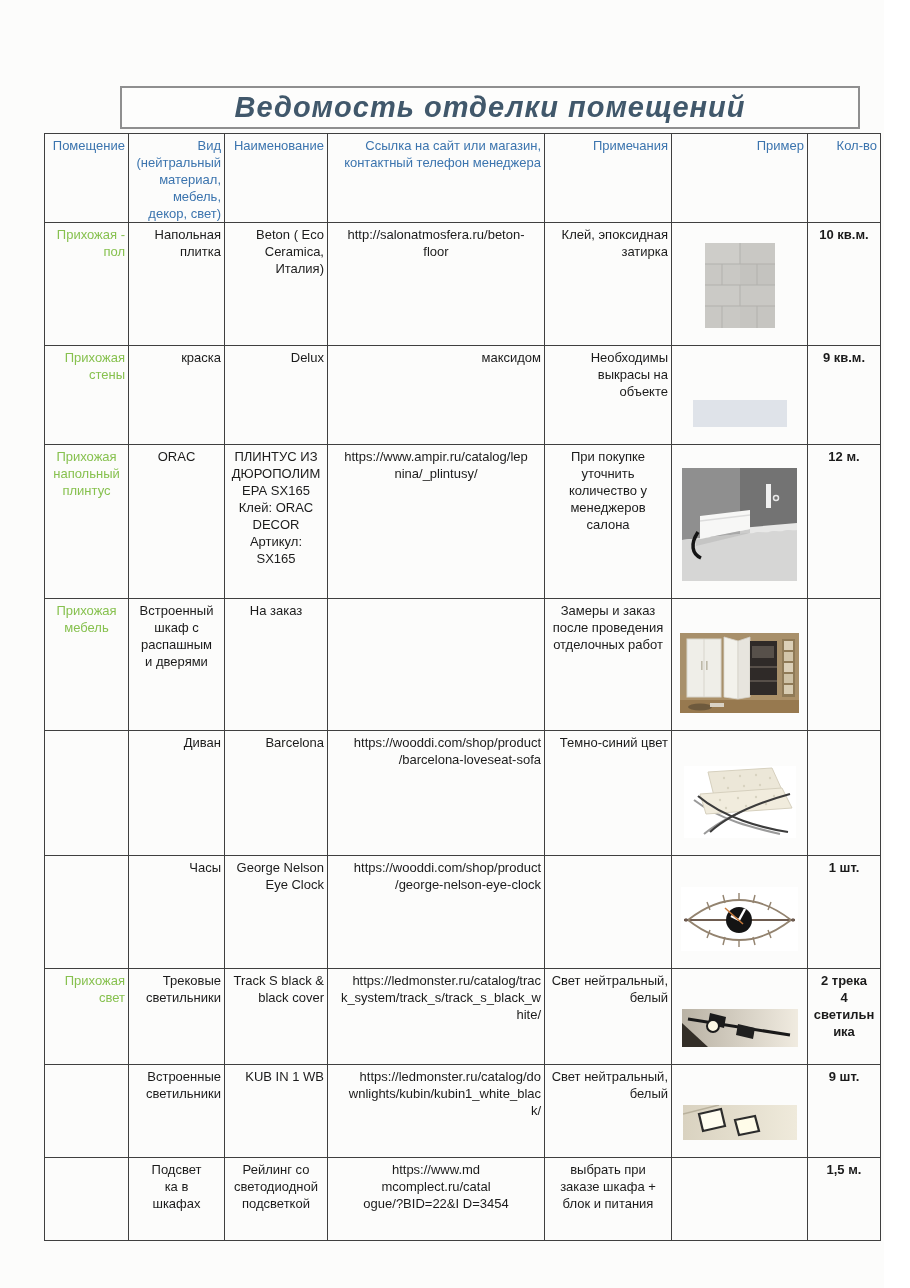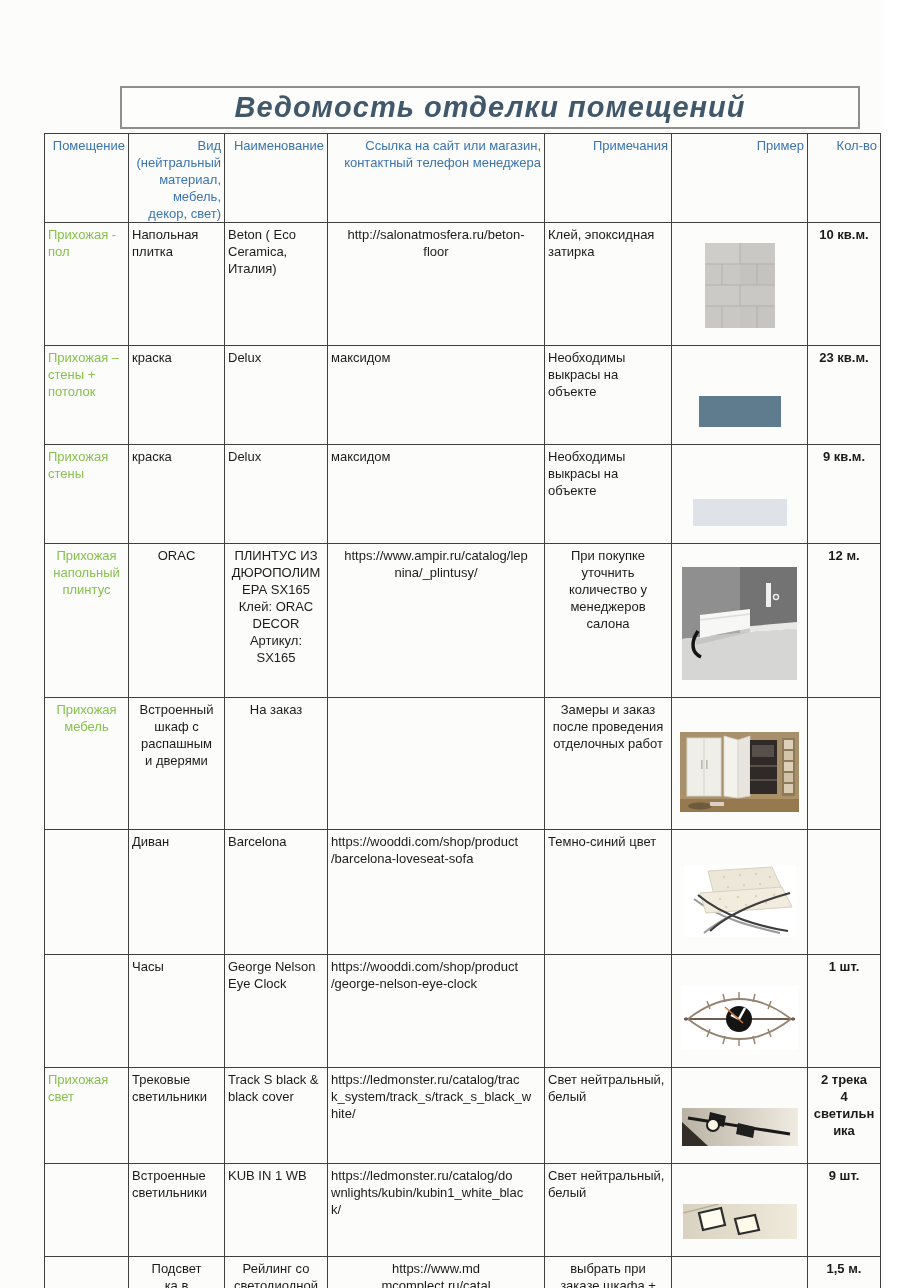--- a/index.html
+++ b/index.html
@@ -5,21 +5,21 @@
   html,body{margin:0;padding:0;background:#ffffff;}
   .page{position:relative;width:884px;height:1288px;background:#fcfcfb;overflow:hidden;
         font-family:"Liberation Sans","DejaVu Sans",sans-serif;color:#1b1b1b;}
   .title-box{position:absolute;left:120px;top:86px;width:736px;height:39px;
         border:2px solid #8f8f8f;background:#fdfdfc;display:flex;align-items:center;justify-content:center;}
   .title{font-style:italic;font-weight:600;font-size:29px;color:#41586b;letter-spacing:1px;}
   table.sheet{position:absolute;left:44px;top:133px;width:836px;border-collapse:collapse;table-layout:fixed;}
   table.sheet td{border:1.5px solid #3f3f3f;vertical-align:top;padding:3px 3px 0 3px;
         font-size:13px;line-height:17px;white-space:pre-line;overflow:hidden;word-wrap:break-word;}
   tr.hdr td{color:#3b74ae;text-align:right;}
-  .al-c{text-align:left;}
+  .al-c{text-align:right;}
   .al-l{text-align:center;}
   .room{color:#87c14f;}
   .orac{font-size:19px;line-height:22px;margin-top:16px;}
   .qty{text-align:center;font-weight:bold;}
   td.ex{padding:0;text-align:center;}
   .swatch{margin:0 auto;}
   .sw2{width:82px;height:31px;margin-top:30px;}
   .sw3{width:94px;height:27px;margin-top:34px;}
   svg{display:block;margin:0 auto;}
 </style>
@@ -87,35 +87,20 @@
                 <line x1="52" y1="21" x2="52" y2="42"></line>
             <line x1="35" y1="42" x2="35" y2="63"></line>
                 <line x1="17" y1="63" x2="17" y2="85"></line>
                 <line x1="52" y1="63" x2="52" y2="85"></line>
           </g>
         </svg>
       </td>
       <td class="qty">10 кв.м.</td>
     </tr>
 
-    <tr style="height:84px;">
-      <td class="room al-c">Прихожая –
-стены +
-потолок</td>
-      <td class="al-c">краска</td>
-      <td class="al-c">Delux</td>
-      <td class="al-c"><span>максидом</span></td>
-      <td class="al-c">Необходимы
-выкрасы на
-объекте</td>
-      <td class="ex">
-        <div class="swatch sw2" style="background: rgb(94, 124, 142);"></div>
-      </td>
-      <td class="qty">23 кв.м.</td>
-    </tr>
 
     <tr style="height:84px;">
       <td class="room al-c">Прихожая
 стены</td>
       <td class="al-c">краска</td>
       <td class="al-c">Delux</td>
       <td class="al-c"><span>максидом</span></td>
       <td class="al-c">Необходимы
 выкрасы на
 объекте</td>

